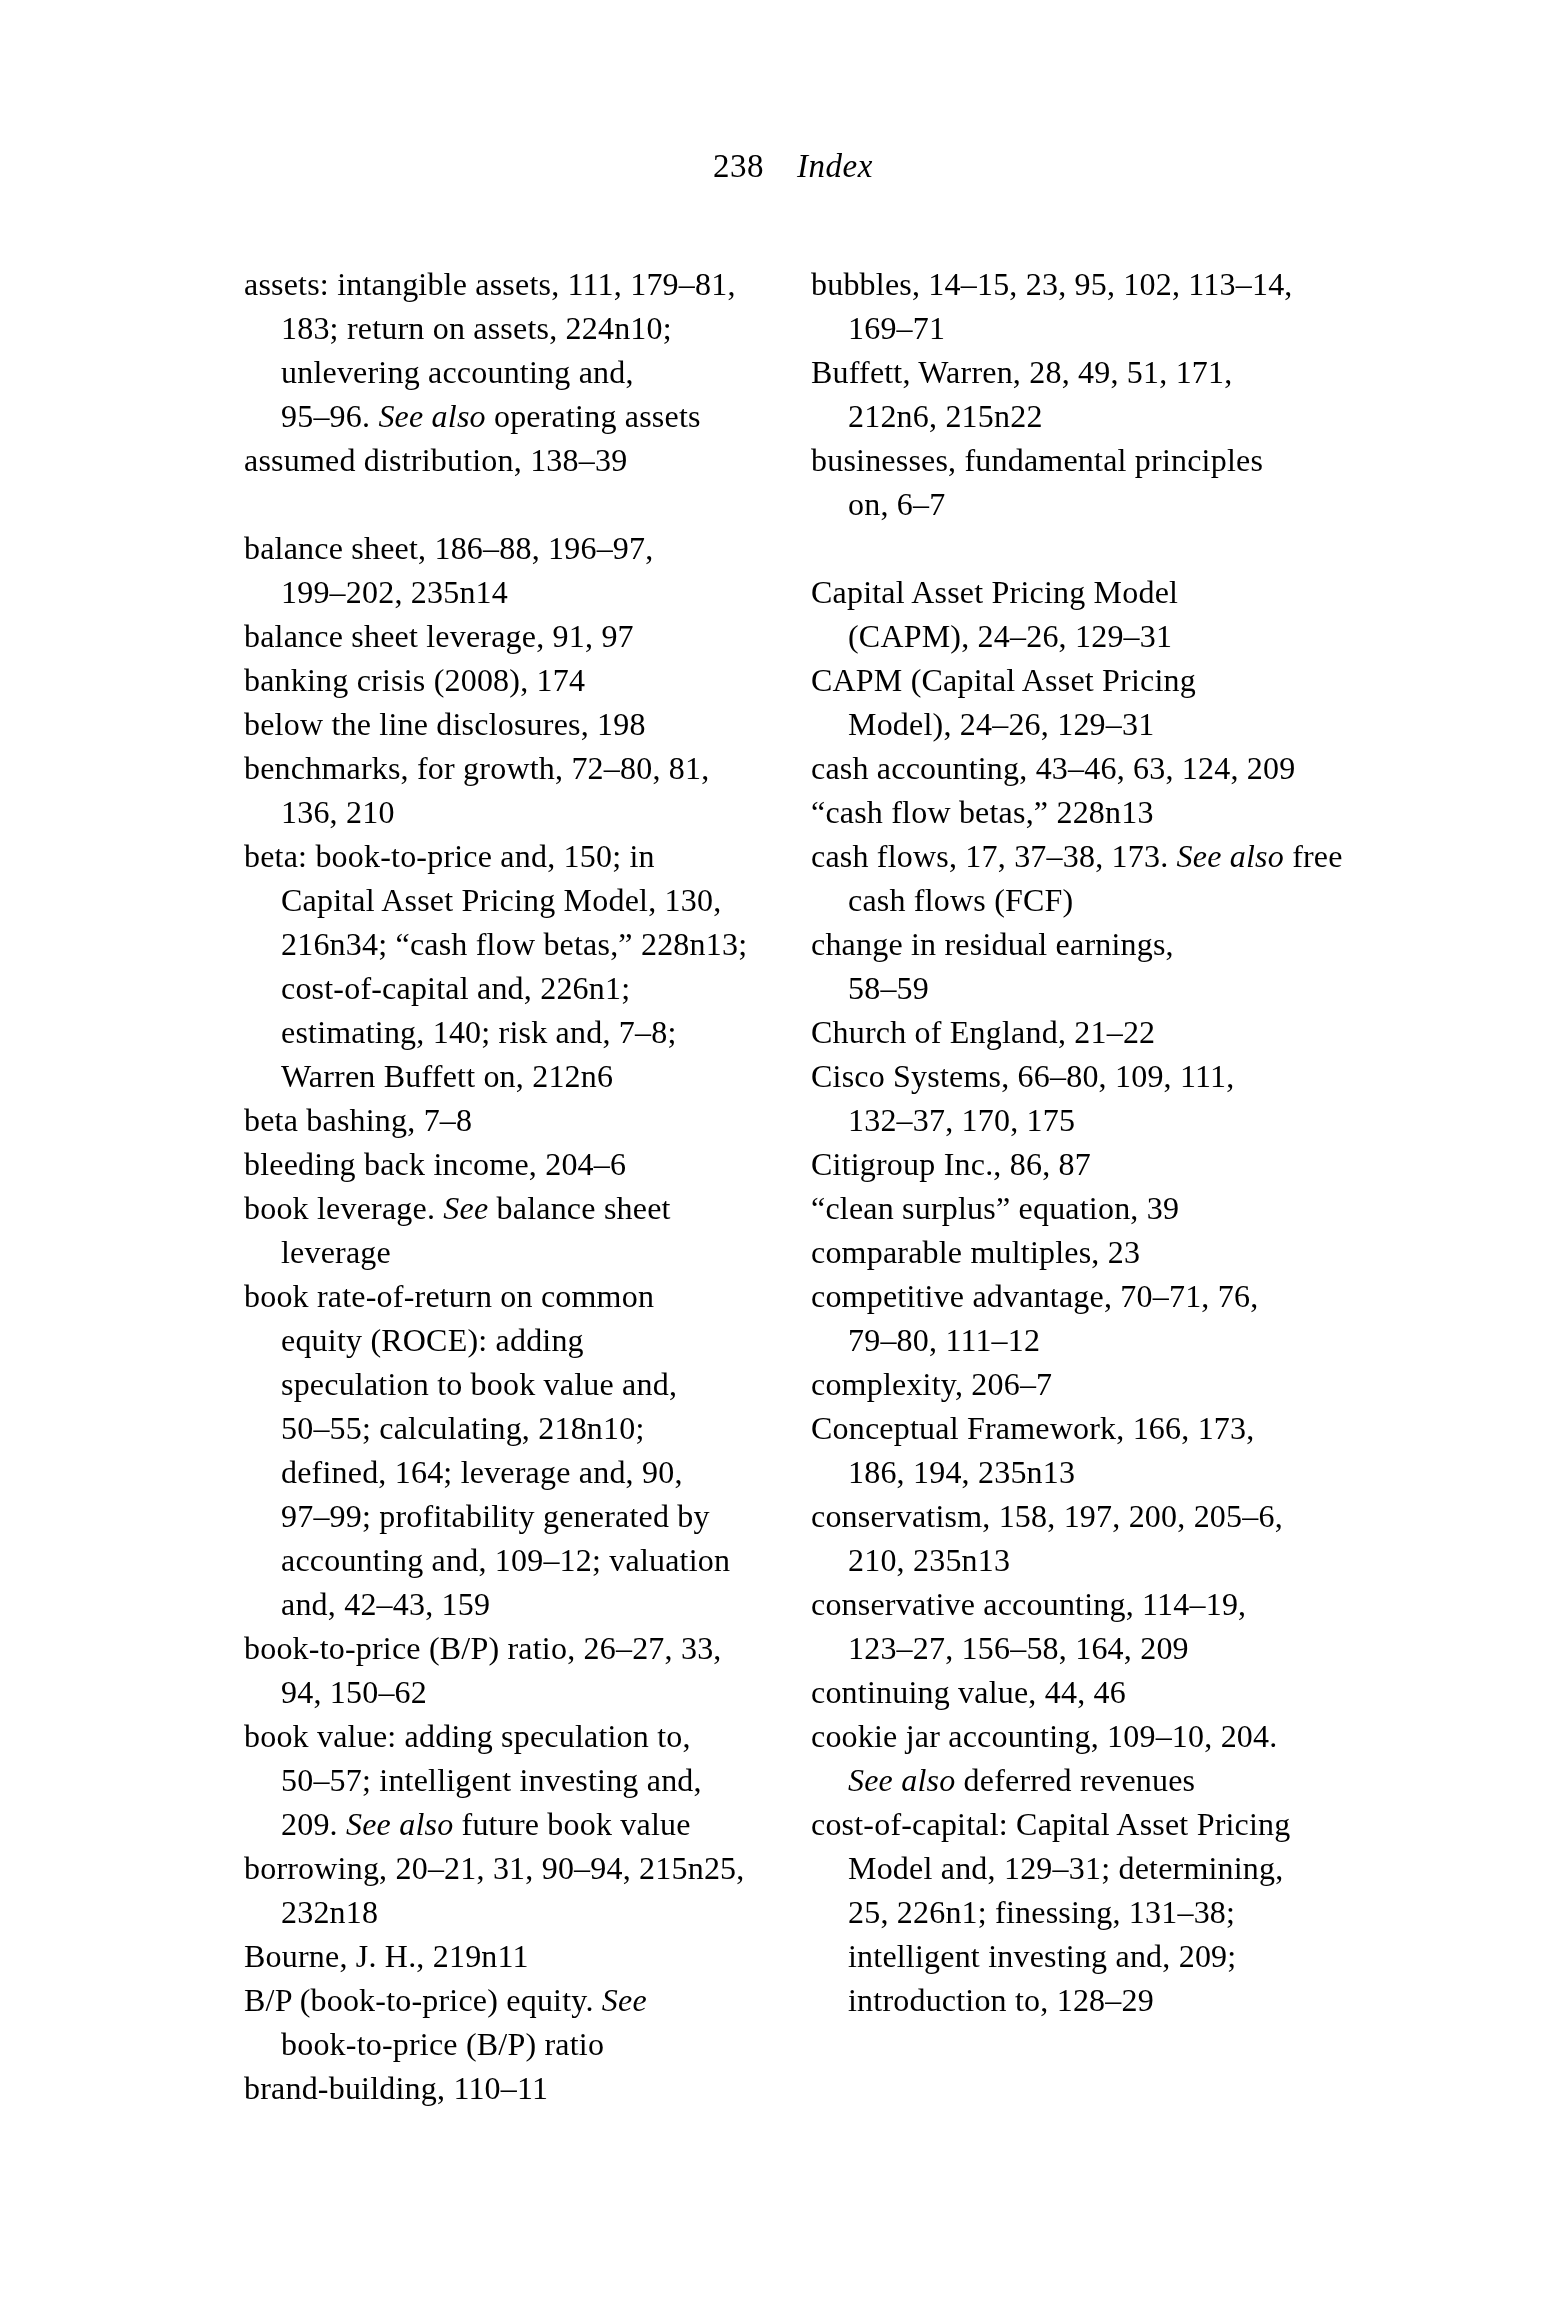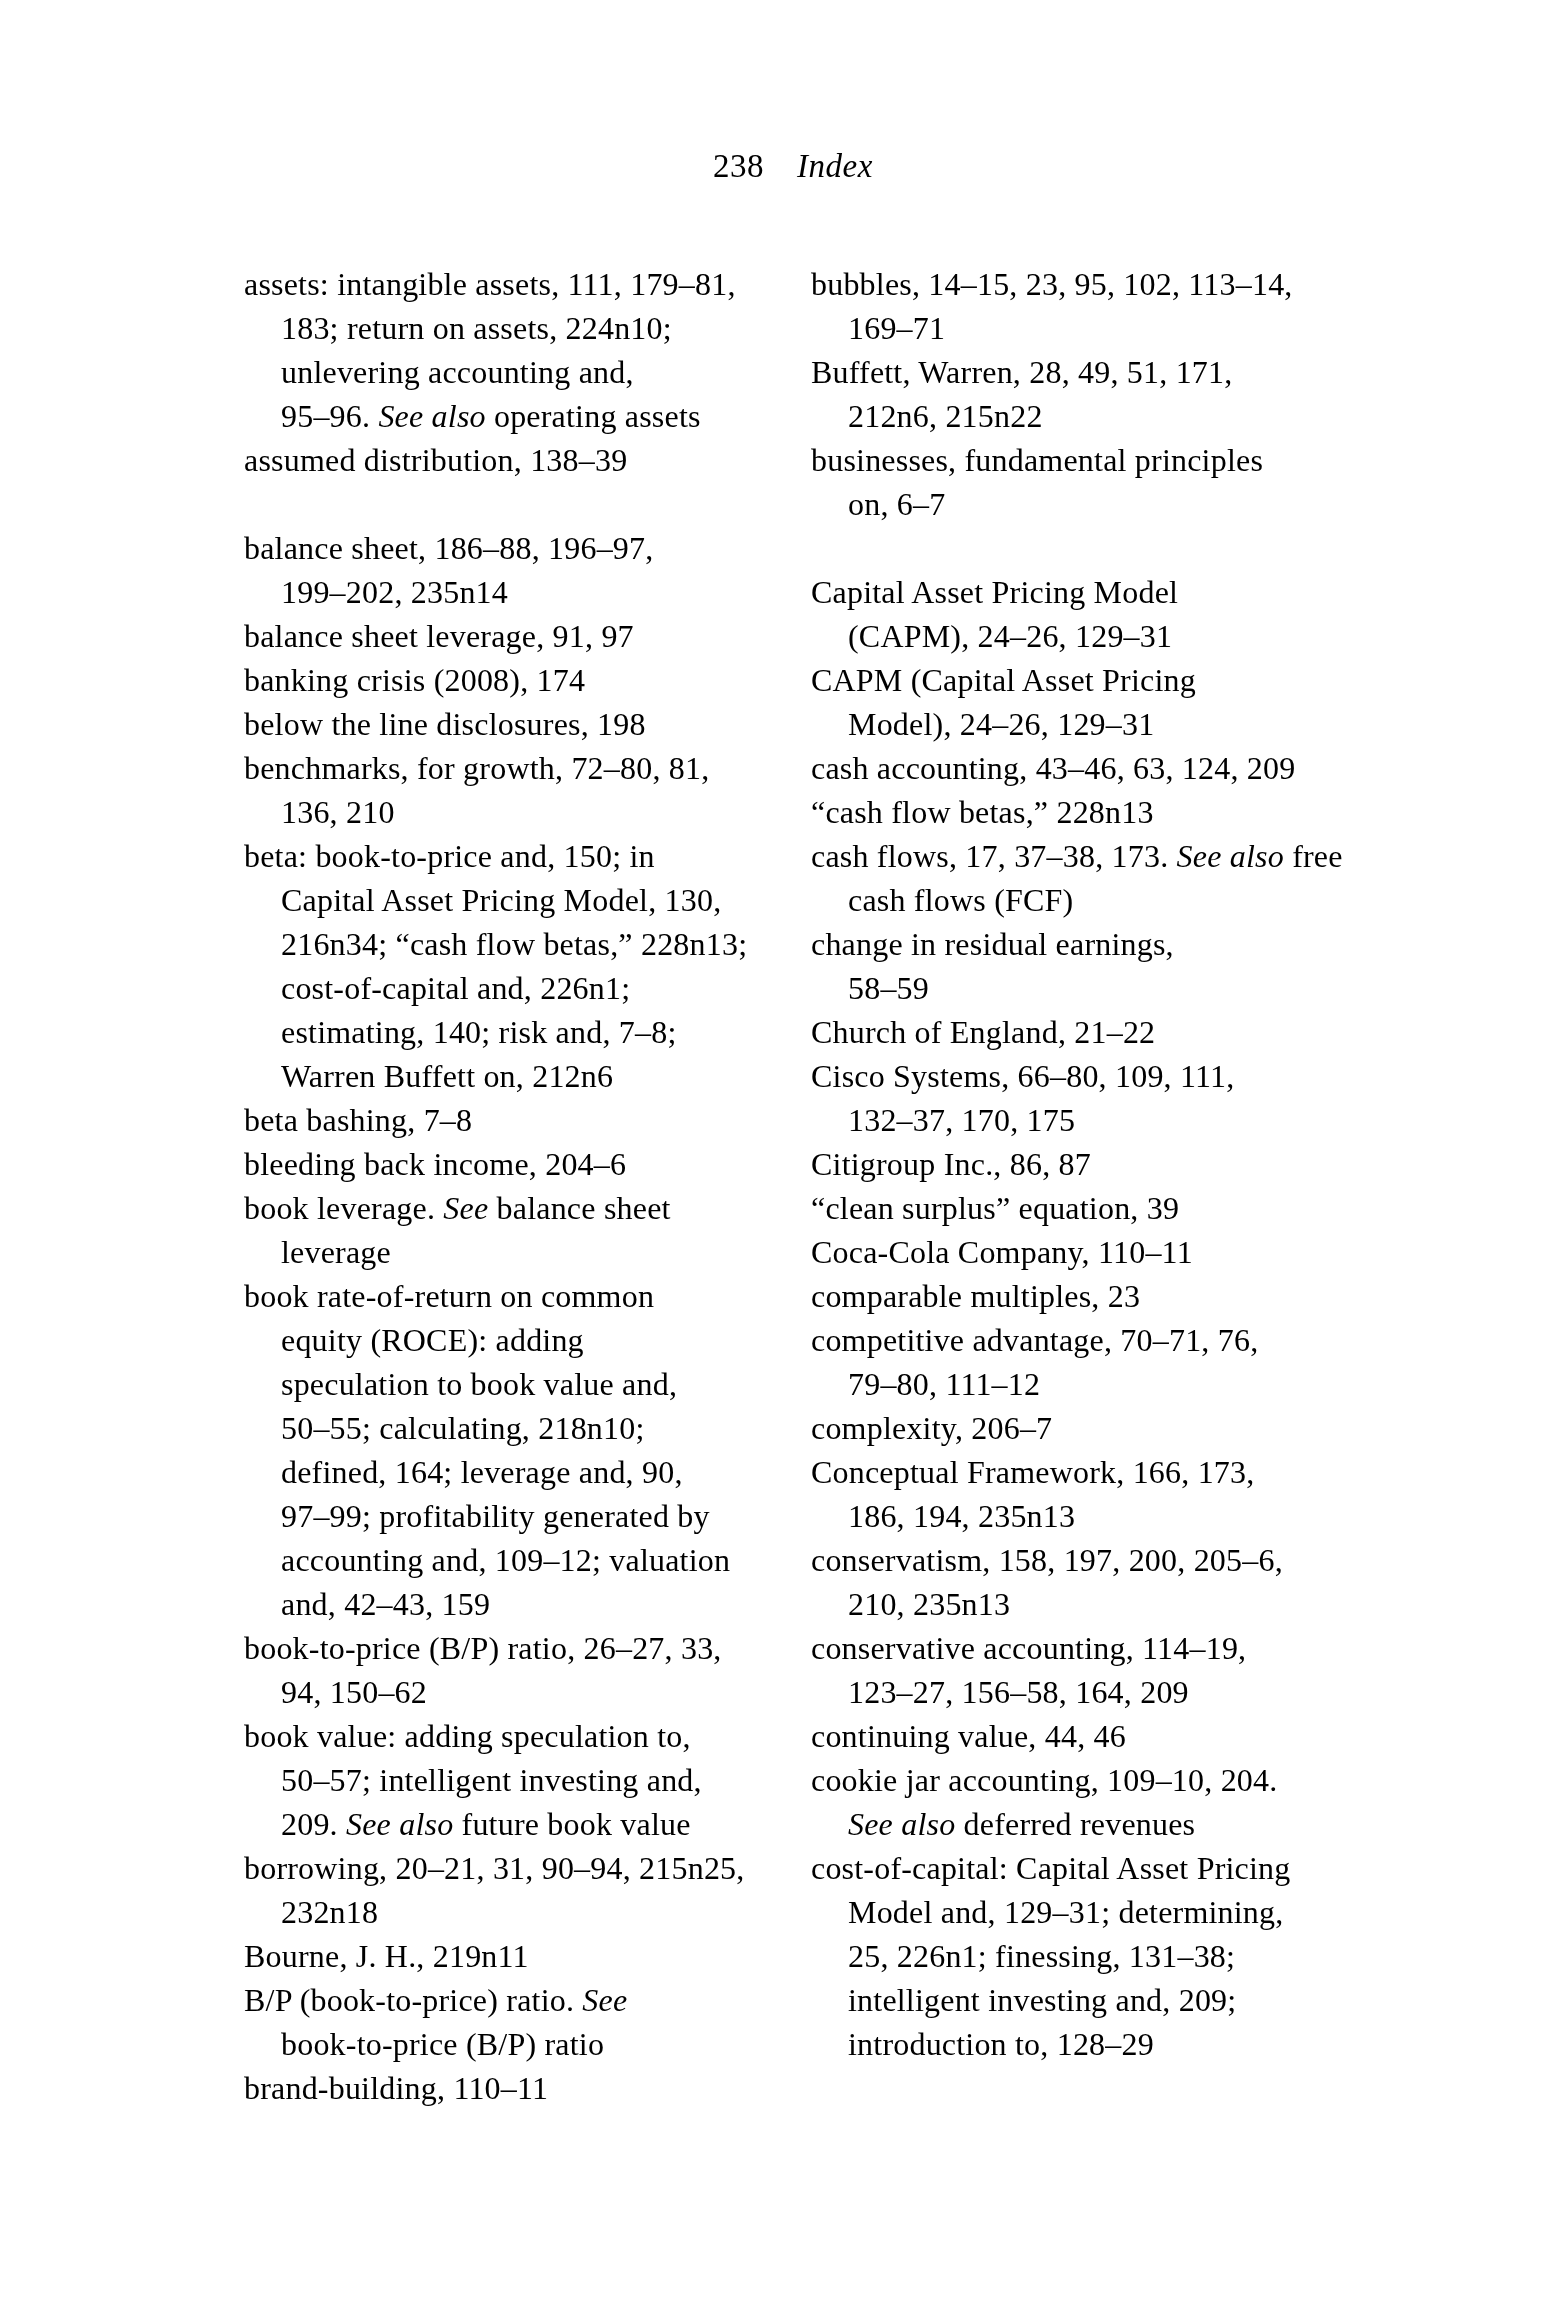--- a/index.html
+++ b/index.html
@@ -84,21 +84,21 @@
       <div class="line indent"><span class="">accounting and, 109–12; valuation</span></div>
       <div class="line indent"><span class="">and, 42–43, 159</span></div>
       <div class="line"><span class="">book-to-price (B/P) ratio, 26–27, 33,</span></div>
       <div class="line indent"><span class="">94, 150–62</span></div>
       <div class="line"><span class="">book value: adding speculation to,</span></div>
       <div class="line indent"><span class="">50–57; intelligent investing and,</span></div>
       <div class="line indent"><span class="">209. </span><span class="it">See also</span><span class=""> future book value</span></div>
       <div class="line"><span class="">borrowing, 20–21, 31, 90–94, 215n25,</span></div>
       <div class="line indent"><span class="">232n18</span></div>
       <div class="line"><span class="">Bourne, J. H., 219n11</span></div>
-      <div class="line"><span class="">B/P (book-to-price) ratio. </span><span class="it">See</span></div>
+      <div class="line"><span class="">B/P (book-to-price) equity. </span><span class="it">See</span></div>
       <div class="line indent"><span class="">book-to-price (B/P) ratio</span></div>
       <div class="line"><span class="">brand-building, 110–11</span></div>
     </div>
   <div class="col col-right" id="col-right">
       <div class="line"><span class="">bubbles, 14–15, 23, 95, 102, 113–14,</span></div>
       <div class="line indent"><span class="">169–71</span></div>
       <div class="line"><span class="">Buffett, Warren, 28, 49, 51, 171,</span></div>
       <div class="line indent"><span class="">212n6, 215n22</span></div>
       <div class="line"><span class="">businesses, fundamental principles</span></div>
       <div class="line indent"><span class="">on, 6–7</span></div>
@@ -111,21 +111,20 @@
       <div class="line"><span class="">“cash flow betas,” 228n13</span></div>
       <div class="line"><span class="">cash flows, 17, 37–38, 173. </span><span class="it">See also</span><span class=""> free</span></div>
       <div class="line indent"><span class="">cash flows (FCF)</span></div>
       <div class="line"><span class="">change in residual earnings,</span></div>
       <div class="line indent"><span class="">58–59</span></div>
       <div class="line"><span class="">Church of England, 21–22</span></div>
       <div class="line"><span class="">Cisco Systems, 66–80, 109, 111,</span></div>
       <div class="line indent"><span class="">132–37, 170, 175</span></div>
       <div class="line"><span class="">Citigroup Inc., 86, 87</span></div>
       <div class="line"><span class="">“clean surplus” equation, 39</span></div>
-      <div class="line"><span class="">Coca-Cola Company, 110–11</span></div>
       <div class="line"><span class="">comparable multiples, 23</span></div>
       <div class="line"><span class="">competitive advantage, 70–71, 76,</span></div>
       <div class="line indent"><span class="">79–80, 111–12</span></div>
       <div class="line"><span class="">complexity, 206–7</span></div>
       <div class="line"><span class="">Conceptual Framework, 166, 173,</span></div>
       <div class="line indent"><span class="">186, 194, 235n13</span></div>
       <div class="line"><span class="">conservatism, 158, 197, 200, 205–6,</span></div>
       <div class="line indent"><span class="">210, 235n13</span></div>
       <div class="line"><span class="">conservative accounting, 114–19,</span></div>
       <div class="line indent"><span class="">123–27, 156–58, 164, 209</span></div>

